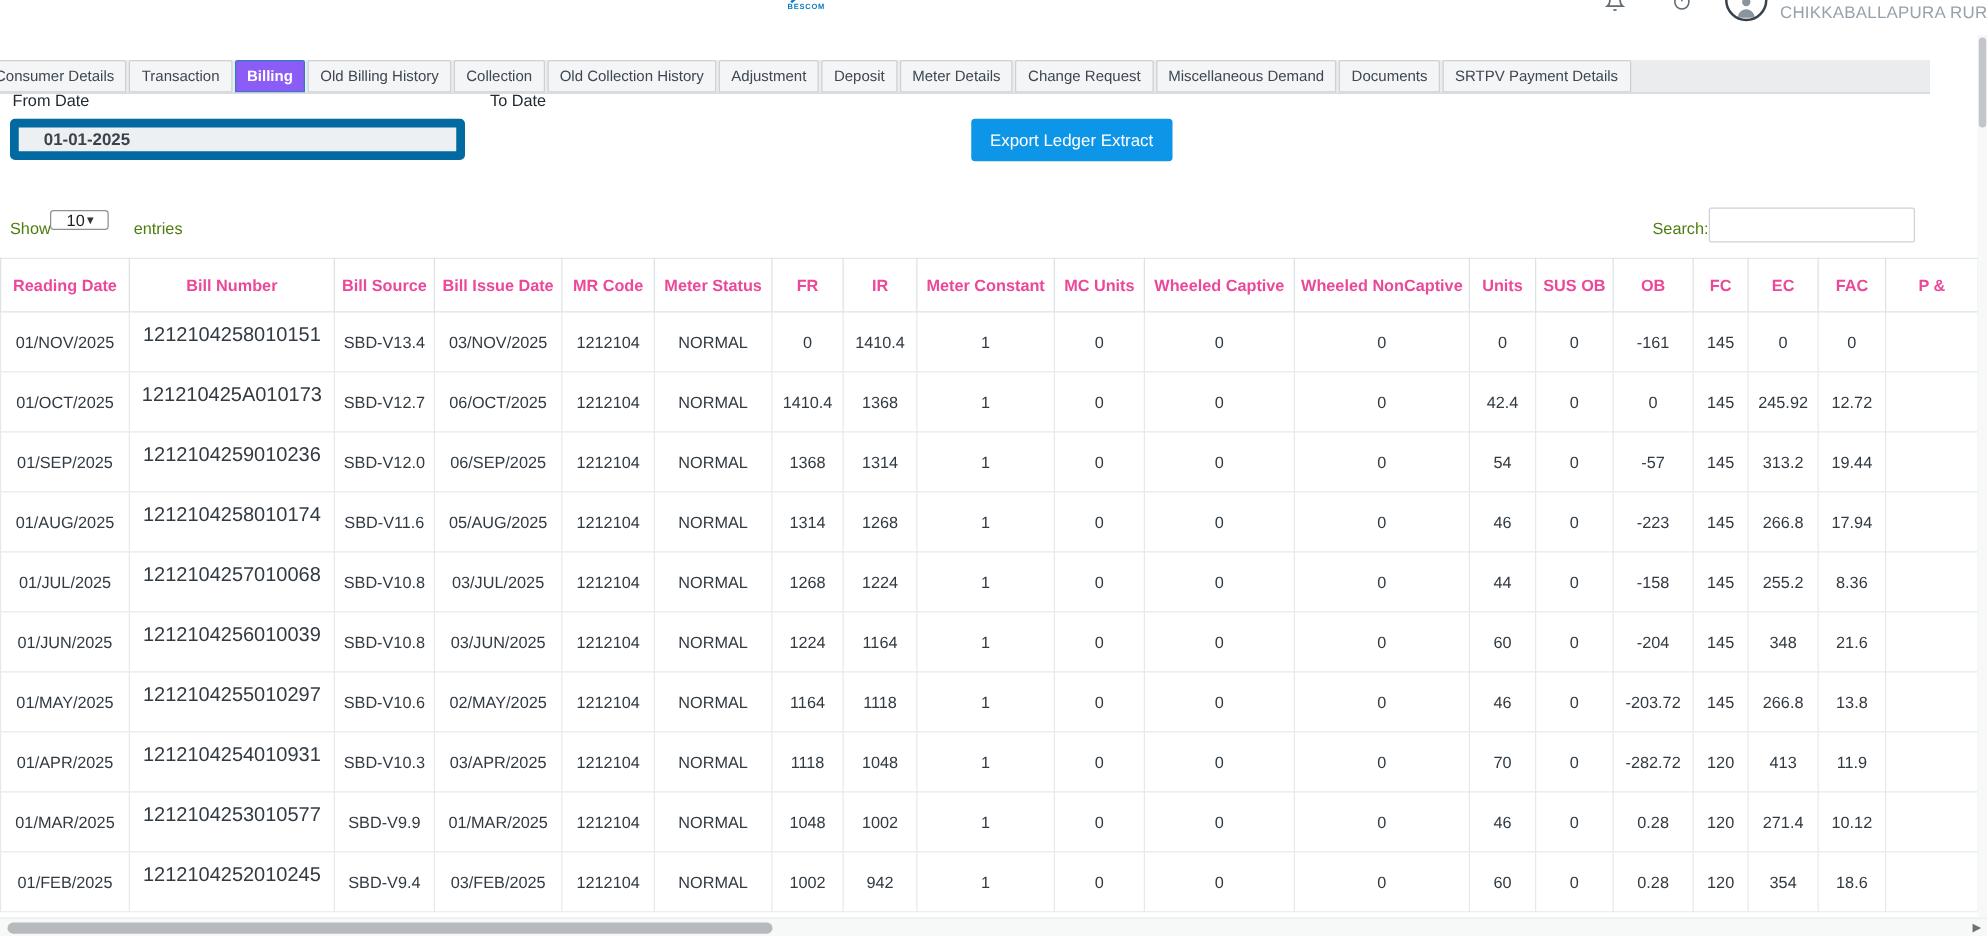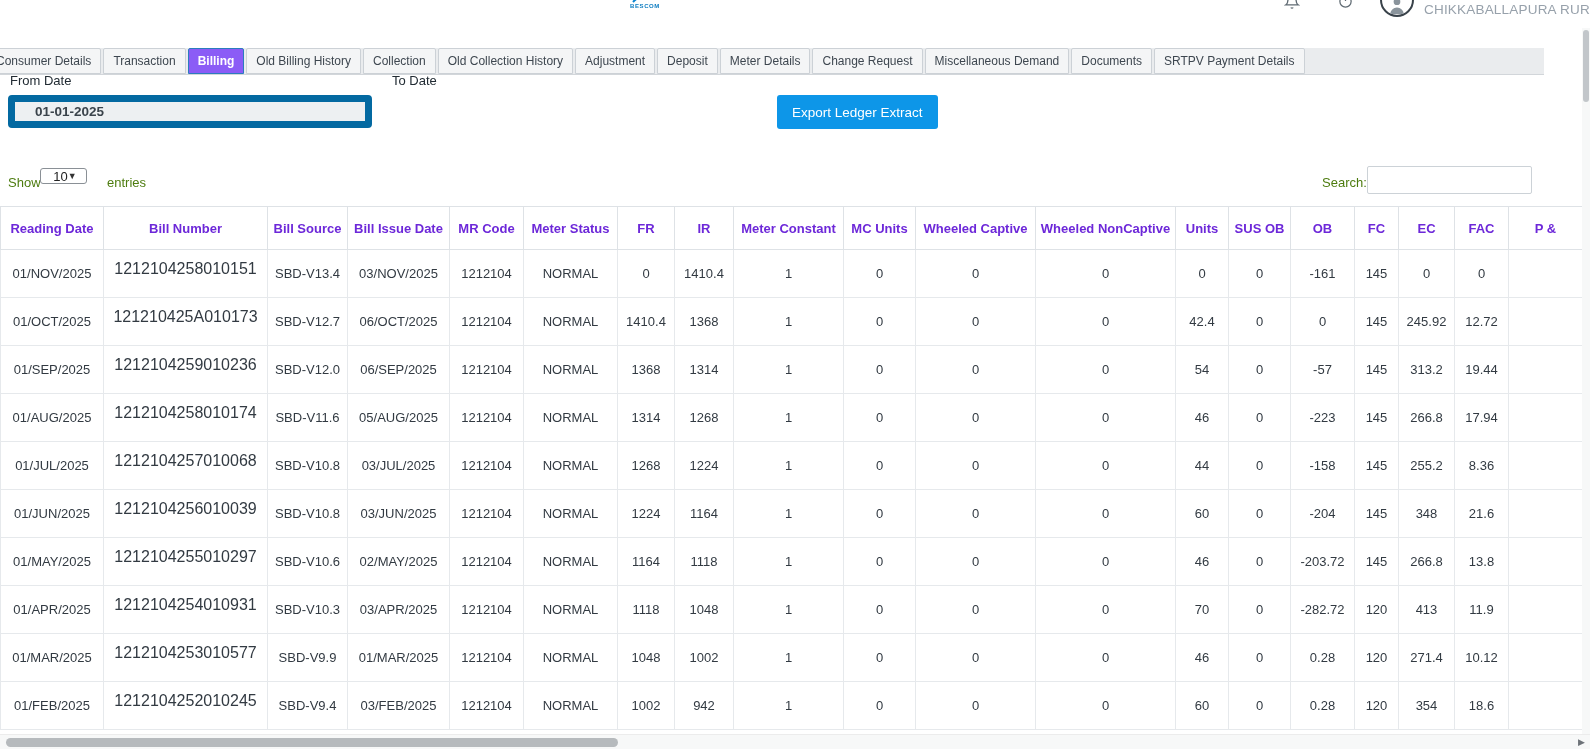--- a/index.html
+++ b/index.html
@@ -48,21 +48,21 @@
               padding:0 6px 0 9px; font-size:13px; color:#222; }
   .chev { font-size:9px; color:#333; }
   .searchbox { position:absolute; left:1367px; top:166px; width:165px; height:28px;
                border:1px solid #ccd2d7; border-radius:2px; padding:0 8px;
                font-size:13px; font-family:inherit; }
 
   
   .tablewrap { position:absolute; top:206px; left:0; width:1584px; height:524px; overflow:hidden; }
   table { border-collapse:collapse; table-layout:fixed; width:1582px; }
   th { height:43px; border:1px solid #dee2e6; font-size:13px; font-weight:bold;
-       color:#6d28d9; text-align:center; padding:0 4px; background:#fff; }
+       color:#ec4899; text-align:center; padding:0 4px; background:#fff; }
   td { height:48px; border:1px solid #e6e9ec; font-size:13px; color:#323a42;
        text-align:center; padding:0 4px; background:#fff; }
   td.bill-no { vertical-align:top; padding-top:10px; font-size:16px; }
 
   
   .hscroll { position:absolute; left:0; bottom:0; width:1590px; height:15px;
              background:#f7f8f8; border-top:1px solid #ececec; }
   .hthumb { position:absolute; left:6px; top:3px; width:612px; height:9px;
             background:#b6babd; border-radius:5px; cursor:pointer; }
   .harrow { position:absolute; right:5px; top:2px; font-size:9px; color:#6d7278; cursor:pointer; }

